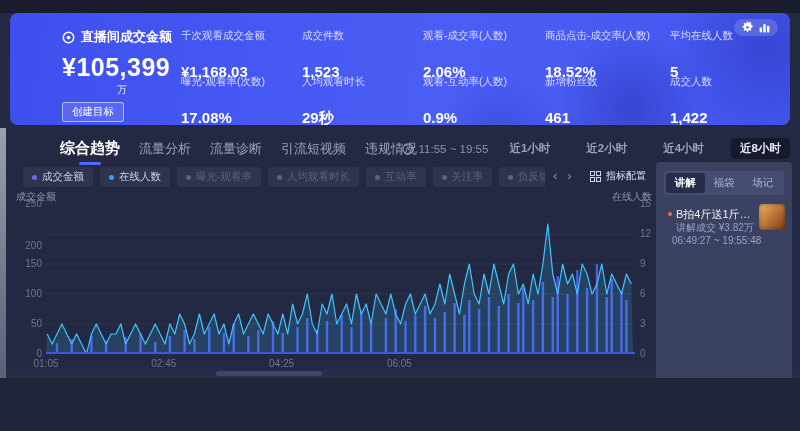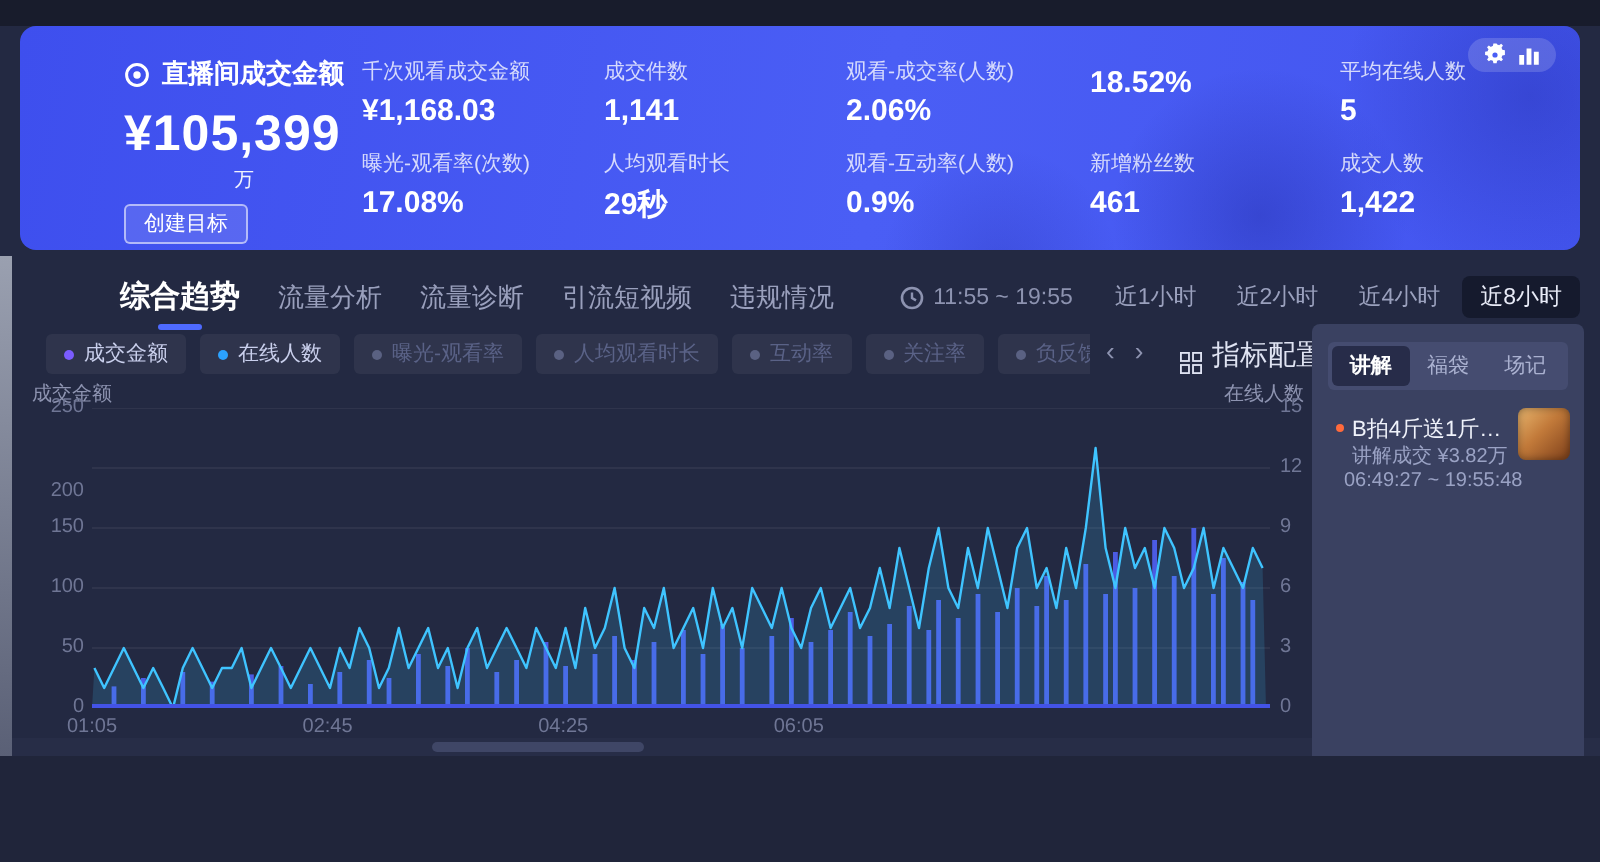--- a/index.html
+++ b/index.html
@@ -17,21 +17,21 @@
   .hero-left{position:absolute;left:52px;top:15px;color:#fff;}
   .hero-title-row{display:flex;align-items:center;gap:6px;font-size:13px;font-weight:bold;}
   .tgt{width:13px;height:13px;display:inline-block;}
   .hero-value{font-size:25px;font-weight:bold;letter-spacing:.5px;margin-top:7px;}
   .hero-unit{font-size:10px;opacity:.92;margin:1px 0 0 55px;}
   .hero-btn{margin-top:5px;font-size:10.5px;color:#fff;background:rgba(255,255,255,.12);
             border:1px solid rgba(255,255,255,.55);border-radius:3px;padding:2px 9px;cursor:pointer;
             font-family:inherit;}
   .mcell{position:absolute;color:#fff;white-space:nowrap;}
   .mlabel{font-size:10.5px;color:rgba(255,255,255,.78);}
-  .mvalue{font-size:15px;font-weight:bold;margin-top:4px;}
+  .mvalue{font-size:15px;font-weight:bold;margin-top:20px;}
   .hero-icons{position:absolute;right:12px;top:6px;display:flex;gap:4px;align-items:center;
               background:rgba(255,255,255,.16);border-radius:10px;padding:2px 7px;}
   .hico{width:13px;height:13px;display:inline-block;cursor:pointer;}
 
   
   .tabbar{position:absolute;left:60px;top:139px;display:flex;align-items:baseline;gap:19px;}
   .tab{font-size:13px;color:#9aa0bd;cursor:pointer;position:relative;white-space:nowrap;}
   .tab.active{font-size:15px;font-weight:bold;color:#ffffff;}
   .tab.active::after{content:"";position:absolute;left:50%;transform:translateX(-50%);bottom:-7px;
                      width:22px;height:3px;border-radius:2px;background:#4e6aff;}
@@ -42,22 +42,22 @@
 
   
   .chipsrow{position:absolute;left:23px;top:167px;height:20px;}
   .chips{display:flex;gap:7px;width:522px;overflow:hidden;white-space:nowrap;}
   .chip{display:inline-flex;align-items:center;gap:5px;background:rgba(255,255,255,.055);
         border-radius:3px;padding:3px 9px;font-size:10.5px;color:#5a6287;cursor:pointer;flex:0 0 auto;}
   .chip.on{color:#c9cfec;}
   .cdot{width:5px;height:5px;border-radius:50%;display:inline-block;}
   .arrows{position:absolute;left:530px;top:1px;color:#8d93b0;font-size:13px;display:flex;gap:10px;}
   .arrows span{cursor:pointer;line-height:16px;}
-  .cfg{position:absolute;left:567px;top:2px;display:flex;align-items:flex-end;gap:5px;color:#dfe3f2;
-       font-size:14px;cursor:pointer;white-space:nowrap;}
+  .cfg{position:absolute;left:567px;top:2px;display:flex;align-items:center;gap:5px;color:#dfe3f2;
+       font-size:10px;cursor:pointer;white-space:nowrap;}
 
   
   .chart{position:absolute;left:0;top:190px;width:660px;height:196px;}
   .axtitle{position:absolute;font-size:10px;color:#8d93b0;}
   .ticks div{position:absolute;font-size:10px;color:#6f7695;}
   .lticks div{right:0;}
   .plot{position:absolute;left:46px;top:14px;}
   .xlabels div{position:absolute;font-size:10px;color:#6f7695;transform:translateX(-50%);top:168px;}
 
   
@@ -108,27 +108,28 @@
       <div class="hero-unit">万</div>
       <button class="hero-btn">创建目标</button>
     </div>
     <div id="metrics">
         <div class="mcell" style="left: 171px; top: 16px;">
           <div class="mlabel">千次观看成交金额</div>
           <div class="mvalue">¥1,168.03</div>
         </div>
         <div class="mcell" style="left: 292px; top: 16px;">
           <div class="mlabel">成交件数</div>
-          <div class="mvalue">1,141</div>
+          <div class="mvalue">1,523</div>
         </div>
         <div class="mcell" style="left: 413px; top: 16px;">
           <div class="mlabel">观看-成交率(人数)</div>
           <div class="mvalue">2.06%</div>
         </div>
         <div class="mcell" style="left: 535px; top: 16px;">
+          <div class="mlabel">商品点击-成交率(人数)</div>
           <div class="mvalue">18.52%</div>
         </div>
         <div class="mcell" style="left: 660px; top: 16px;">
           <div class="mlabel">平均在线人数</div>
           <div class="mvalue">5</div>
         </div>
         <div class="mcell" style="left: 171px; top: 62px;">
           <div class="mlabel">曝光-观看率(次数)</div>
           <div class="mvalue">17.08%</div>
         </div>
@@ -170,21 +171,21 @@
       <span class="tab">违规情况</span>
     </nav>
   <div class="timewrap">
     <div class="trange">
       <svg width="12" height="12" viewBox="0 0 12 12">
         <circle cx="6" cy="6" r="5" fill="none" stroke="#8d93b0" stroke-width="1.3"></circle>
         <path d="M6 3.2V6l2 1.2" fill="none" stroke="#8d93b0" stroke-width="1.2"></path>
       </svg>
       <span>11:55 ~ 19:55</span>
     </div>
-    <div id="timebtns" style="display:flex;gap:2px;">
+    <div id="timebtns" style="display:flex;gap:18px;font-weight:bold;">
         <span class="tbtn">近1小时</span>
         <span class="tbtn">近2小时</span>
         <span class="tbtn">近4小时</span>
         <span class="tbtn active">近8小时</span>
       </div>
   </div>
 
   <div class="chipsrow">
     <div class="chips" id="chips">
         <span class="chip on">

